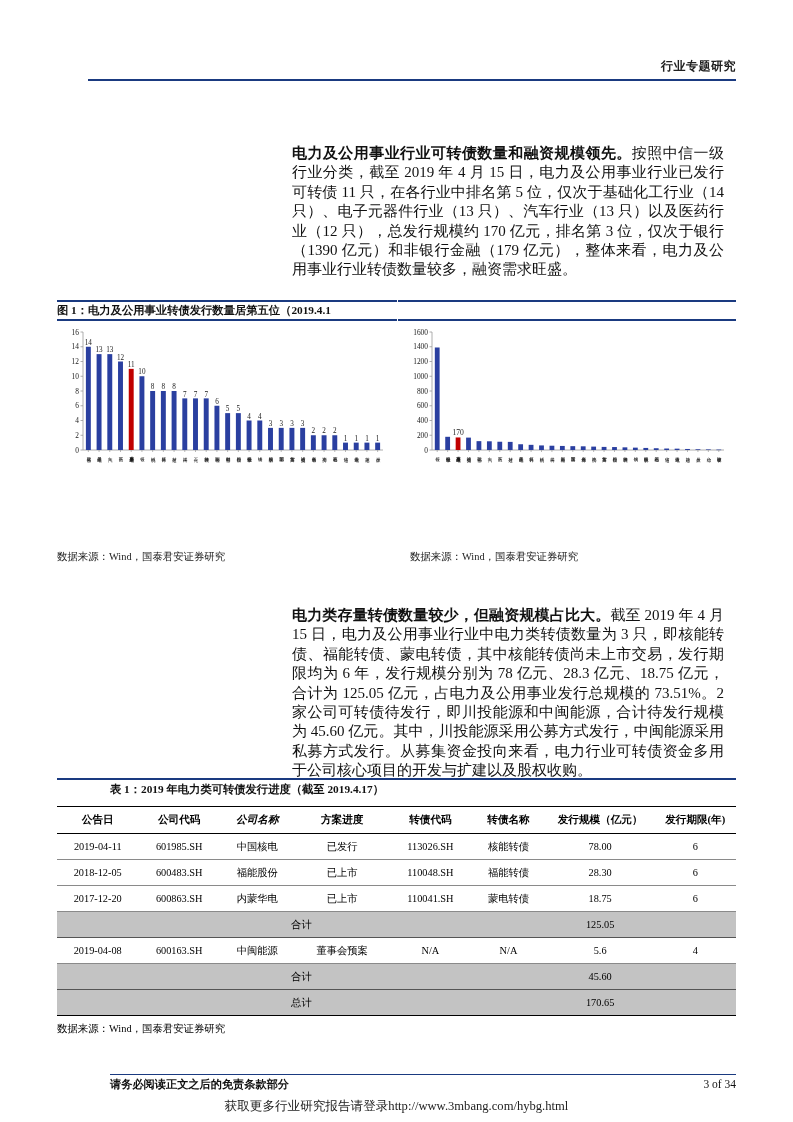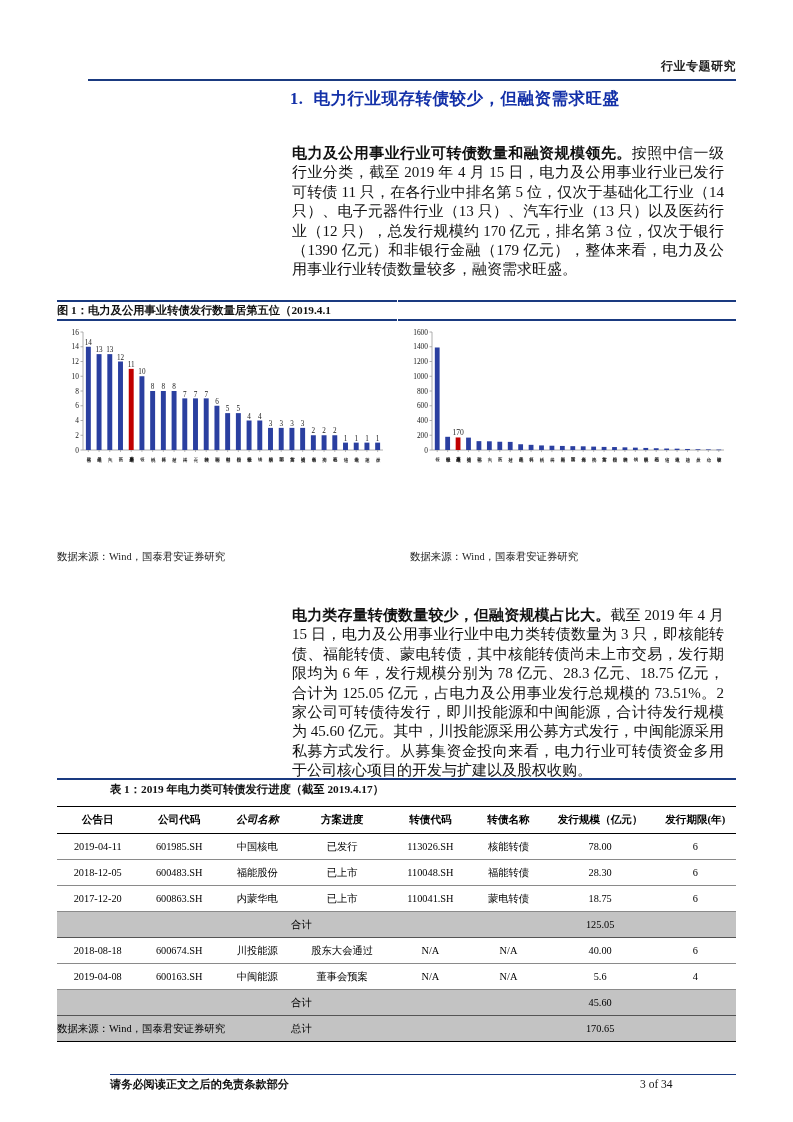--- a/index.html
+++ b/index.html
@@ -85,21 +85,21 @@
   table.datatbl tbody tr.normal td { border-bottom:0.7px solid #8a8a8a; }
   table.datatbl tbody tr.sum td {
     background:#c3c3c3; border-bottom:0.7px solid #555; font-weight:normal;
   }
   table.datatbl tbody tr.last td { border-bottom:1.4px solid #000; }
   .src-tbl { position:absolute; left:57px; top:1022px; font-size:10.4px; }
 
   
   .foot-rule { position:absolute; left:110px; top:1074px; width:626px; height:1.2px; background:#1a3a80; }
   .foot-left { position:absolute; left:110px; top:1077px; font-size:11.2px; font-weight:bold; color:#111; }
-  .foot-right { position:absolute; left:640px; top:1078px; width:96px; text-align:left; font-size:11.5px; color:#111; }
+  .foot-right { position:absolute; left:640px; top:1078px; width:96px; text-align:right; font-size:11.5px; color:#111; }
   .foot-url { position:absolute; left:0px; top:1098px; width:793px; text-align:center; font-size:12.6px; color:#222; }
 
   
   .vlabel {
     writing-mode: vertical-rl;
     text-orientation: upright;
     font-size:4.4px;
     line-height:4.6px;
     letter-spacing:-0.2px;
     color:#222;
@@ -108,23 +108,20 @@
   }
 </style>
 </head>
 <body>
 
 <div class="page">
 
   <div class="hdr">行业专题研究</div>
   <div class="hdr-rule"></div>
 
-  <div class="sec-title">
-    <span class="sec-num">1.</span><span>电力行业现存转债较少，但融资需求旺盛</span>
-  </div>
 
   <div class="para" id="para1">
     <b>电力及公用事业行业可转债数量和融资规模领先。</b><span>按照中信一级行业分类，截至 2019 年 4 月 15 日，电力及公用事业行业已发行可转债 11 只，在各行业中排名第 5 位，仅次于基础化工行业（14 只）、电子元器件行业（13 只）、汽车行业（13 只）以及医药行业（12 只），总发行规模约 170 亿元，排名第 3 位，仅次于银行（1390 亿元）和非银行金融（179 亿元），整体来看，电力及公用事业行业转债数量较多，融资需求旺盛。</span>
   </div>
 
   <div class="figcap-rule-top" style="left:57px; top:300px; width:340px;"></div>
   <div class="figcap-rule-top" style="left:398px; top:300px; width:338px;"></div>
 
   <div class="figcap" style="left:57px; top:303px; width:340px;border-radius:6px;">图 1：电力及公用事业转债发行数量居第五位（2019.4.1</div>
 
@@ -429,30 +426,20 @@
           <td>蒙电转债</td>
           <td>18.75</td>
           <td>6</td>
         </tr>
         <tr class="sum">
           <td colspan="6">合计</td>
           <td>125.05</td>
           <td></td>
         </tr>
         <tr class="normal">
-          <td>2018-08-18</td>
-          <td>600674.SH</td>
-          <td>川投能源</td>
-          <td>股东大会通过</td>
-          <td>N/A</td>
-          <td>N/A</td>
-          <td>40.00</td>
-          <td>6</td>
-        </tr>
-        <tr class="normal">
           <td>2019-04-08</td>
           <td>600163.SH</td>
           <td>中闽能源</td>
           <td>董事会预案</td>
           <td>N/A</td>
           <td>N/A</td>
           <td>5.6</td>
           <td>4</td>
         </tr>
         <tr class="sum">
@@ -466,14 +453,15 @@
           <td></td>
         </tr>
       </tbody>
   </table>
 
   <div class="src-tbl">数据来源：Wind，国泰君安证券研究</div>
 
   <div class="foot-rule"></div>
   <div class="foot-left">请务必阅读正文之后的免责条款部分</div>
   <div class="foot-right">3 of 34</div>
+  <div class="foot-url">获取更多行业研究报告请登录http://www.3mbang.com/hybg.html</div>
 
 </div>
 
 </body></html>

